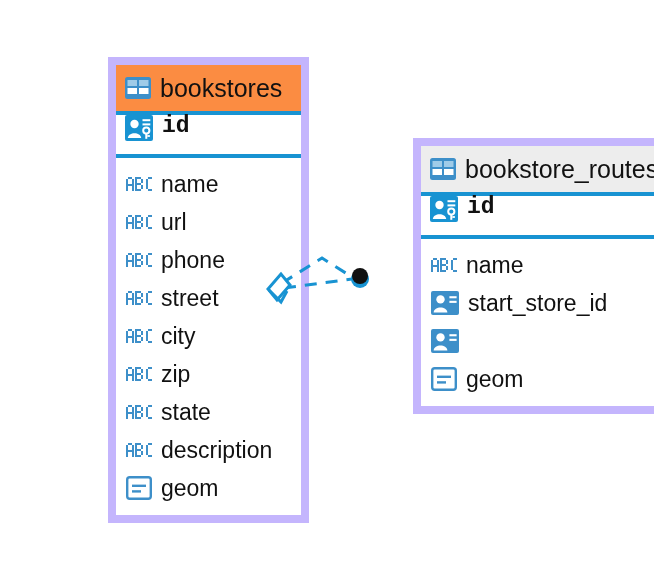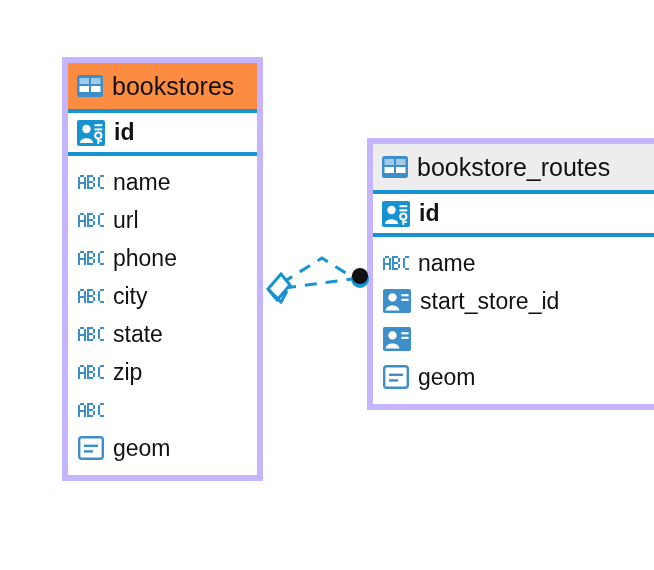--- a/index.html
+++ b/index.html
@@ -18,22 +18,23 @@
 
   .canvas {
     position: absolute;
     inset: 0;
   }
 
   
   .entity {
     position: absolute;
     box-sizing: border-box;
-    border: 6px solid #c4b5fd;
+    border: 8px solid #c4b5fd;
     background: #a16207;
+    margin-left: 46px;
   }
 
   .entity-header {
     display: flex;
     align-items: center;
     box-sizing: border-box;
     height: 46px;
     padding: 0 8px 0 9px;
     gap: 9px;
   }
@@ -42,28 +43,28 @@
 
   .entity-title {
     font-size: 25px;
     color: #111111;
     line-height: 1;
     white-space: nowrap;
   }
 
   .pk-row {
     display: flex;
-    align-items: center;
     box-sizing: border-box;
     height: 47px;
     padding: 0 8px 0 9px;
     gap: 9px;
     border-top: 4px solid #1893D2;
     border-bottom: 4px solid #1893D2;
     background: #ffffff;
+    font-family: Liberation Mono, monospace;
   }
   .pk-row .field-label {
     font-weight: bold;
   }
 
   .field-list {
     padding: 7px 0 8px 0;
     background: #ffffff;
   }
 
@@ -200,20 +201,42 @@
               <rect x="20" y="2" width="2" height="10"></rect>
                 <rect x="22" y="0" width="4" height="2"></rect>
               <rect x="22" y="12" width="4" height="2"></rect>
             </g>
           </svg>
         </span>
         <span class="field-label">phone</span>
       </div>
 
 
+      <div class="field-row">
+        <span class="icon">
+          <svg width="26" height="14" viewBox="0 0 26 14">
+            <g fill="#3D8FC9">
+              <rect x="0" y="2" width="2" height="12"></rect>
+                <rect x="2" y="0" width="4" height="2"></rect>
+              <rect x="6" y="2" width="2" height="12"></rect>
+                <rect x="2" y="7" width="4" height="2"></rect>
+              <rect x="9" y="0" width="2" height="14"></rect>
+                <rect x="11" y="0" width="4" height="2"></rect>
+              <rect x="15" y="2" width="2" height="4"></rect>
+                <rect x="11" y="6" width="4" height="2"></rect>
+              <rect x="15" y="8" width="2" height="4"></rect>
+                <rect x="11" y="12" width="4" height="2"></rect>
+              <rect x="20" y="2" width="2" height="10"></rect>
+                <rect x="22" y="0" width="4" height="2"></rect>
+              <rect x="22" y="12" width="4" height="2"></rect>
+            </g>
+          </svg>
+        </span>
+        <span class="field-label">street</span>
+      </div>
 
       <div class="field-row">
         <span class="icon">
           <svg width="26" height="14" viewBox="0 0 26 14">
             <g fill="#3D8FC9">
               <rect x="0" y="2" width="2" height="12"></rect>
                 <rect x="2" y="0" width="4" height="2"></rect>
               <rect x="6" y="2" width="2" height="12"></rect>
                 <rect x="2" y="7" width="4" height="2"></rect>
               <rect x="9" y="0" width="2" height="14"></rect>
@@ -244,20 +267,43 @@
               <rect x="15" y="2" width="2" height="4"></rect>
                 <rect x="11" y="6" width="4" height="2"></rect>
               <rect x="15" y="8" width="2" height="4"></rect>
                 <rect x="11" y="12" width="4" height="2"></rect>
               <rect x="20" y="2" width="2" height="10"></rect>
                 <rect x="22" y="0" width="4" height="2"></rect>
               <rect x="22" y="12" width="4" height="2"></rect>
             </g>
           </svg>
         </span>
+        <span class="field-label">zip</span>
+      </div>
+
+      <div class="field-row">
+        <span class="icon">
+          <svg width="26" height="14" viewBox="0 0 26 14">
+            <g fill="#3D8FC9">
+              <rect x="0" y="2" width="2" height="12"></rect>
+                <rect x="2" y="0" width="4" height="2"></rect>
+              <rect x="6" y="2" width="2" height="12"></rect>
+                <rect x="2" y="7" width="4" height="2"></rect>
+              <rect x="9" y="0" width="2" height="14"></rect>
+                <rect x="11" y="0" width="4" height="2"></rect>
+              <rect x="15" y="2" width="2" height="4"></rect>
+                <rect x="11" y="6" width="4" height="2"></rect>
+              <rect x="15" y="8" width="2" height="4"></rect>
+                <rect x="11" y="12" width="4" height="2"></rect>
+              <rect x="20" y="2" width="2" height="10"></rect>
+                <rect x="22" y="0" width="4" height="2"></rect>
+              <rect x="22" y="12" width="4" height="2"></rect>
+            </g>
+          </svg>
+        </span>
         <span class="field-label">state</span>
       </div>
 
       <div class="field-row">
         <span class="icon">
           <svg width="26" height="14" viewBox="0 0 26 14">
             <g fill="#3D8FC9">
               <rect x="0" y="2" width="2" height="12"></rect>
                 <rect x="2" y="0" width="4" height="2"></rect>
               <rect x="6" y="2" width="2" height="12"></rect>
@@ -267,43 +313,21 @@
               <rect x="15" y="2" width="2" height="4"></rect>
                 <rect x="11" y="6" width="4" height="2"></rect>
               <rect x="15" y="8" width="2" height="4"></rect>
                 <rect x="11" y="12" width="4" height="2"></rect>
               <rect x="20" y="2" width="2" height="10"></rect>
                 <rect x="22" y="0" width="4" height="2"></rect>
               <rect x="22" y="12" width="4" height="2"></rect>
             </g>
           </svg>
         </span>
-        <span class="field-label">zip</span>
-      </div>
-
-      <div class="field-row">
-        <span class="icon">
-          <svg width="26" height="14" viewBox="0 0 26 14">
-            <g fill="#3D8FC9">
-              <rect x="0" y="2" width="2" height="12"></rect>
-                <rect x="2" y="0" width="4" height="2"></rect>
-              <rect x="6" y="2" width="2" height="12"></rect>
-                <rect x="2" y="7" width="4" height="2"></rect>
-              <rect x="9" y="0" width="2" height="14"></rect>
-                <rect x="11" y="0" width="4" height="2"></rect>
-              <rect x="15" y="2" width="2" height="4"></rect>
-                <rect x="11" y="6" width="4" height="2"></rect>
-              <rect x="15" y="8" width="2" height="4"></rect>
-                <rect x="11" y="12" width="4" height="2"></rect>
-              <rect x="20" y="2" width="2" height="10"></rect>
-                <rect x="22" y="0" width="4" height="2"></rect>
-              <rect x="22" y="12" width="4" height="2"></rect>
-            </g>
-          </svg>
-        </span>
+        <span class="field-label">description</span>
       </div>
 
       <div class="field-row">
         <span class="icon">
           <svg width="26" height="24" viewBox="0 0 26 24">
             <rect x="1.2" y="1.2" width="23.6" height="21.6" rx="2.5" fill="#ffffff" stroke="#3D8FC9" stroke-width="2.4"></rect>
             <rect x="6" y="8.6" width="14" height="2.4" fill="#3D8FC9"></rect>
             <rect x="6" y="14.2" width="9" height="2.4" fill="#3D8FC9"></rect>
           </svg>
         </span>

